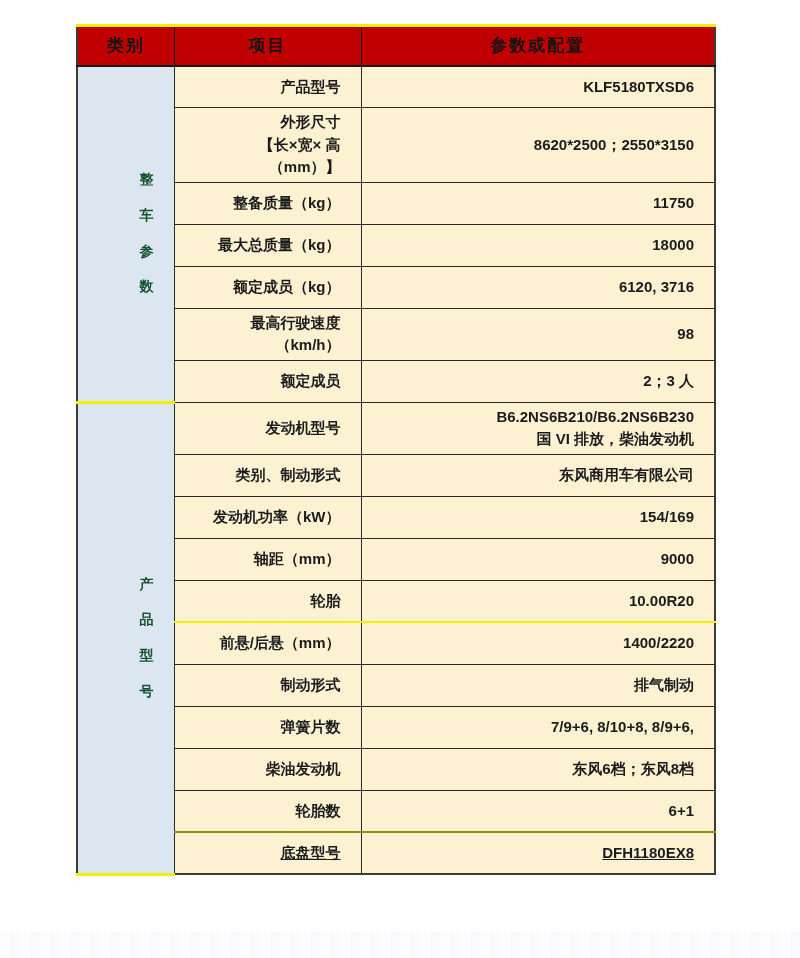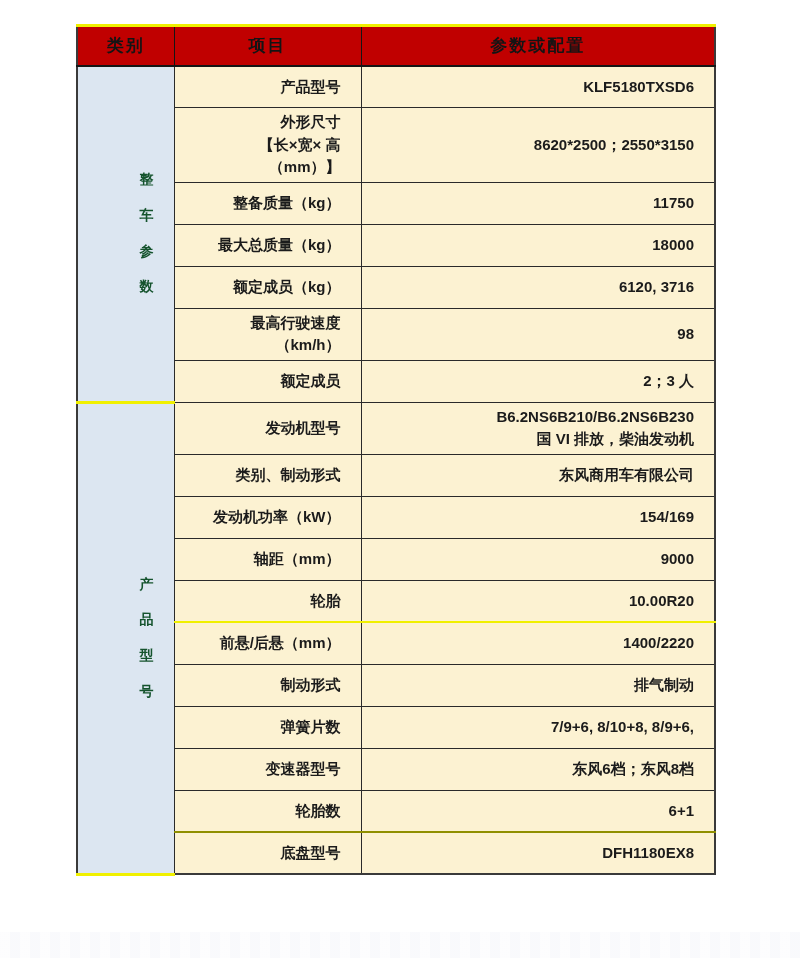--- a/index.html
+++ b/index.html
@@ -56,21 +56,21 @@
   .cat-text {
     display: inline-block;
     width: 1.3em;
     word-break: break-all;
     font-size: 14px;
     line-height: 2.55;
     font-weight: 700;
     color: #14532d;
   }
   td.accent-yellow { border-top: 2px solid var(--accent-yellow, #f0f000); }
-  td.accent-olive  { border-top: 2px solid var(--accent-olive, #8f8f00); }
+  td.accent-olive  { border-top: 2px solid var(--accent-olive, #8f8f00); text-decoration: underline; }
 
   .bottom-band {
     position: absolute;
     left: 0; bottom: 0;
     width: 100%; height: 26px;
     background: repeating-linear-gradient(90deg, #fbfbfd 0 10px, #f4f5fa 10px 20px);
     opacity: 0.55;
   }
 </style>
 </head>
@@ -149,21 +149,21 @@
         </tr>
         <tr>
           <td>制动形式</td>
           <td>排气制动</td>
         </tr>
         <tr>
           <td>弹簧片数</td>
           <td>7/9+6, 8/10+8, 8/9+6,</td>
         </tr>
         <tr>
-          <td>变速器型号</td>
+          <td>柴油发动机</td>
           <td>东风6档；东风8档</td>
         </tr>
         <tr>
           <td>轮胎数</td>
           <td>6+1</td>
         </tr>
         <tr>
           <td class="accent-olive">底盘型号</td>
           <td class="accent-olive">DFH1180EX8</td>
         </tr>

